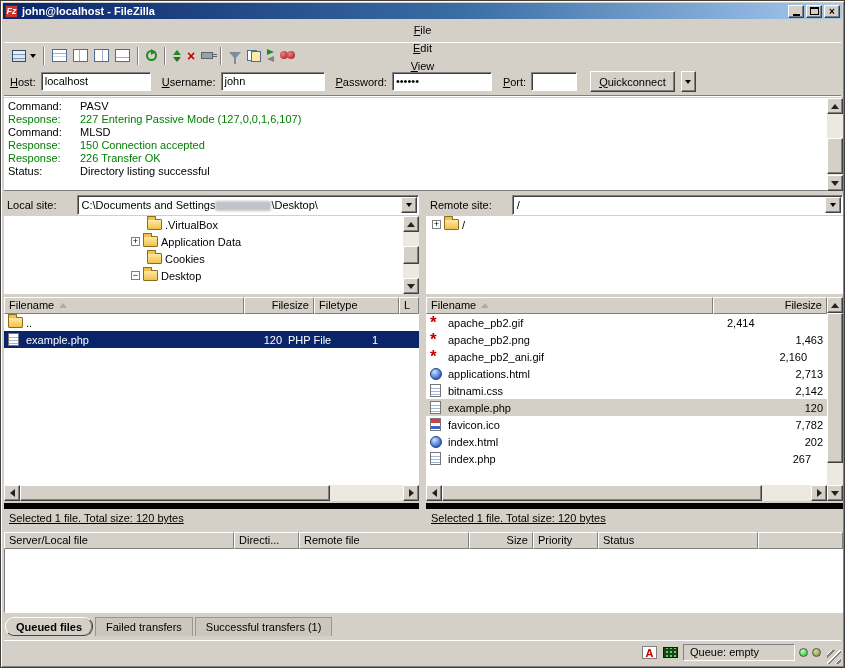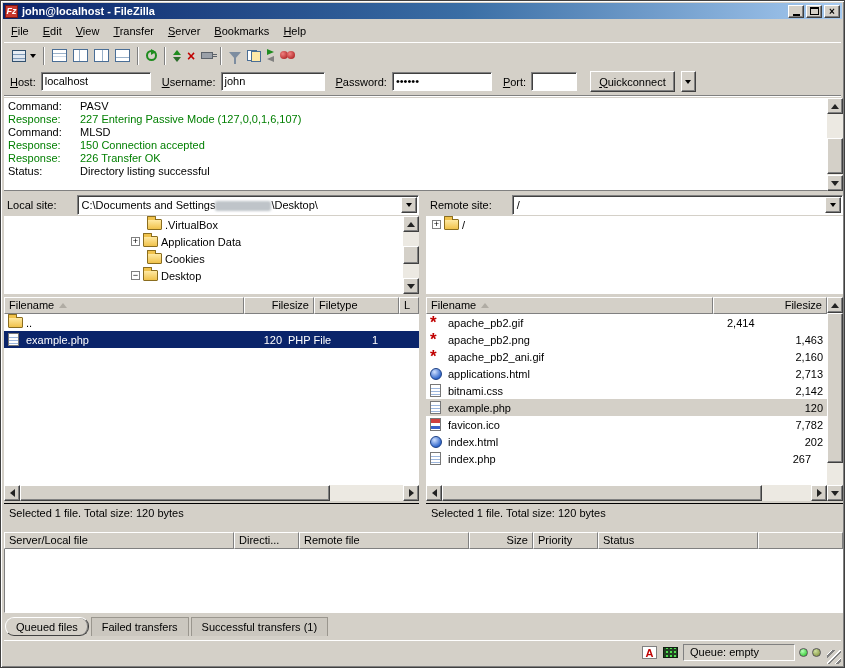--- a/index.html
+++ b/index.html
@@ -16,21 +16,21 @@
   .field  { background:#fff; border:1px solid; border-color:#808080 #fff #fff #808080; box-shadow: inset 1px 1px 0 #404040; }
   
   .titlebar { position:absolute; left:2px; top:2px; right:2px; height:16px;
     background:linear-gradient(90deg,#0a246a,#3a6ea5 55%,#a6caf0); display:flex; align-items:center; padding:0 2px; }
   .fzlogo { width:13px; height:13px; background:#c8372d; border:1px solid #7a1510; color:#fff; font-weight:bold; font-size:9px; line-height:11px; text-align:center; font-style:italic; margin-right:4px;}
   .title-text { color:#fff; font-weight:bold; font-size:11px; flex:1; }
   .winbtn { width:16px; height:13px; margin-left:2px; display:inline-flex; align-items:center; justify-content:center; font-size:10px; font-weight:bold; }
   .glyph-min { width:7px; height:2px; background:#000; margin-top:7px; }
   .glyph-max { width:9px; height:8px; border:1px solid #000; border-top:2px solid #000; }
   
-  .menubar { position:absolute; left:3px; top:20px; right:3px; height:20px; display:flex; align-items:center; }
+  .menubar { position:absolute; left:3px; top:20px; right:3px; height:20px; display:flex; align-items:center;flex-direction:column; }
   .menu-item { display:inline-block; padding:3px 7px; }
   .menu-item::first-letter { text-decoration:underline; }
   
   .toolbar { position:absolute; left:3px; top:41px; right:3px; height:26px; display:flex; align-items:center; padding-left:5px; border-top:1px solid #fff; }
   .tbtn { height:22px; display:inline-flex; align-items:center; justify-content:center; padding:0 3px; }
   .tsep { width:2px; height:18px; border-left:1px solid #808080; border-right:1px solid #fff; margin:0 4px; }
   .ico { display:inline-block; }
   .i-server { width:14px; height:12px; border:1px solid #31506e;
     background:linear-gradient(#e7edf4 0 3px,#7e9ab8 3px 4px,#dfe7f0 4px 7px,#7e9ab8 7px 8px,#d5dfeb 8px 12px); }
   .dd-arrow { width:0; height:0; border-left:3px solid transparent; border-right:3px solid transparent; border-top:4px solid #000; margin-left:4px; }
@@ -98,27 +98,27 @@
   .listarea { position:absolute; top:313px; background:#fff; }
   .frow { height:17px; display:flex; align-items:center; padding-left:4px; white-space:nowrap; }
   .frow .fic { width:18px; flex:none; display:flex; align-items:center; }
   .sel  { background:#0a246a; color:#fff; }
   .isel { background:#d4d0c8; }
   .doc { width:11px; height:13px; background:#fff; border:1px solid #777;
     background-image:linear-gradient(#fff 0 3px,#9cb6dd 3px 4px,#fff 4px 6px,#9cb6dd 6px 7px,#fff 7px 9px,#9cb6dd 9px 10px,#fff 10px 13px); }
   .doc.ico2 { background-image:linear-gradient(#d04040 0 4px,#fff 4px 7px,#3a62c9 7px 10px,#fff 10px 13px); }
   .star { color:#c00000; font-weight:bold; font-size:17px; line-height:10px; }
   .ball { width:12px; height:12px; border-radius:50%; background:radial-gradient(circle at 35% 30%, #cfe0ff, #2a62c9 75%); border:1px solid #1b3f85; }
-  .statusline { position:absolute; height:18px; line-height:18px; padding-left:5px; border-top:1px solid #000000; }
+  .statusline { position:absolute; height:18px; line-height:18px; padding-left:5px; border-top:6px solid #000000;text-decoration:underline; }
   
   .qhdr { position:absolute; top:531px; left:3px; width:839px; height:17px; display:flex; }
   .qarea { position:absolute; top:548px; left:3px; width:839px; height:64px; background:#fff; border:1px solid; border-color:#808080 #fff #fff #808080; border-top:none; }
   .tabs { position:absolute; top:616px; left:4px; height:19px; display:flex; gap:2px; }
   .tab { height:19px; padding:0 10px; display:flex; align-items:center; background:#cbc7bf; border:1px solid #9a968e; border-bottom:none; }
-  .tab.active { background:#d4d0c8; border-color:#fff #404040 #404040 #fff; border-style:solid; border-width:1px; font-weight:normal; box-shadow:inset -1px 0 0 #808080;border-radius:9px; }
+  .tab.active { background:#d4d0c8; border-color:#fff #404040 #404040 #fff; border-style:solid; border-width:1px; font-weight:bold; box-shadow:inset -1px 0 0 #808080;border-radius:9px; }
   
   .statusbar { position:absolute; left:3px; right:3px; bottom:3px; height:24px; border-top:1px solid #fff; display:flex; align-items:center; justify-content:flex-end; gap:4px; padding:0 20px 0 4px; }
   .sbicon { width:17px; height:15px; display:flex; align-items:center; justify-content:center; }
   .ascii-a { color:#c00000; font-weight:bold; font-size:11px; background:#fff; width:15px; height:13px; text-align:center; line-height:13px; border:1px solid #808080; }
   .keypad { width:15px; height:11px; background:#234023; border:1px solid #0e1c0e;
     background-image:radial-gradient(circle, #4fe04f 1px, transparent 1.5px); background-size:4px 4px; background-position:1px 2px; }
   .queue-panel { height:17px; line-height:15px; min-width:112px; padding:0 6px; border:1px solid; border-color:#808080 #fff #fff #808080; }
   .led { width:9px; height:9px; border-radius:50%; border:1px solid #555; }
   .grip { position:absolute; right:0; bottom:0; width:14px; height:14px;
     background:repeating-linear-gradient(135deg, transparent 0 3px, #fff 3px 4px, #808080 4px 6px); }
@@ -388,21 +388,21 @@
           <span class="star">*</span>
         </span>
         <span style="flex:1">apache_pb2.png</span>
         <span style="width:100px;text-align:right;padding-right:4px">1,463</span>
       </div>
     <div class="frow">
         <span class="fic">
           <span class="star">*</span>
         </span>
         <span style="flex:1">apache_pb2_ani.gif</span>
-        <span style="width:100px;text-align:right;padding-right:4px">2,160</span>
+        <span style="width:100px;text-align:right;padding-right:20px">2,160</span>
       </div>
     <div class="frow">
         <span class="fic">
           <span class="ball"></span>
         </span>
         <span style="flex:1">applications.html</span>
         <span style="width:100px;text-align:right;padding-right:4px">2,713</span>
       </div>
     <div class="frow">
         <span class="fic">

